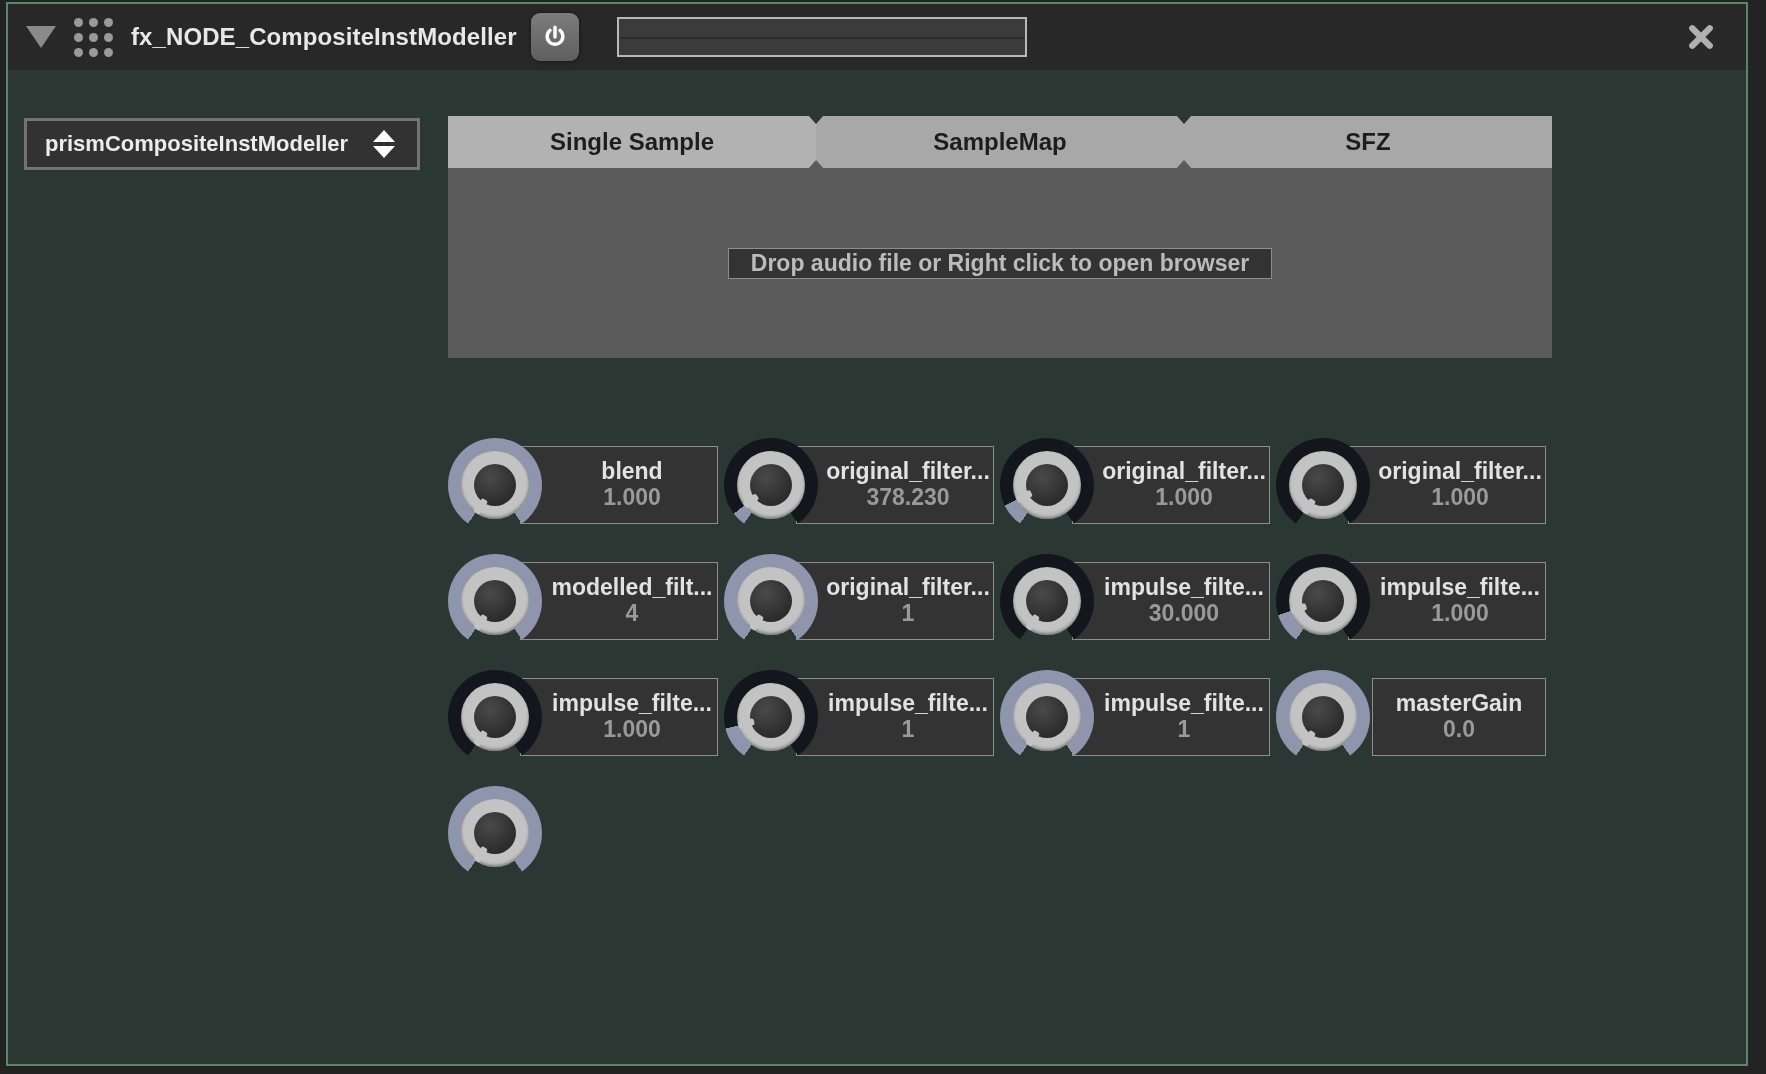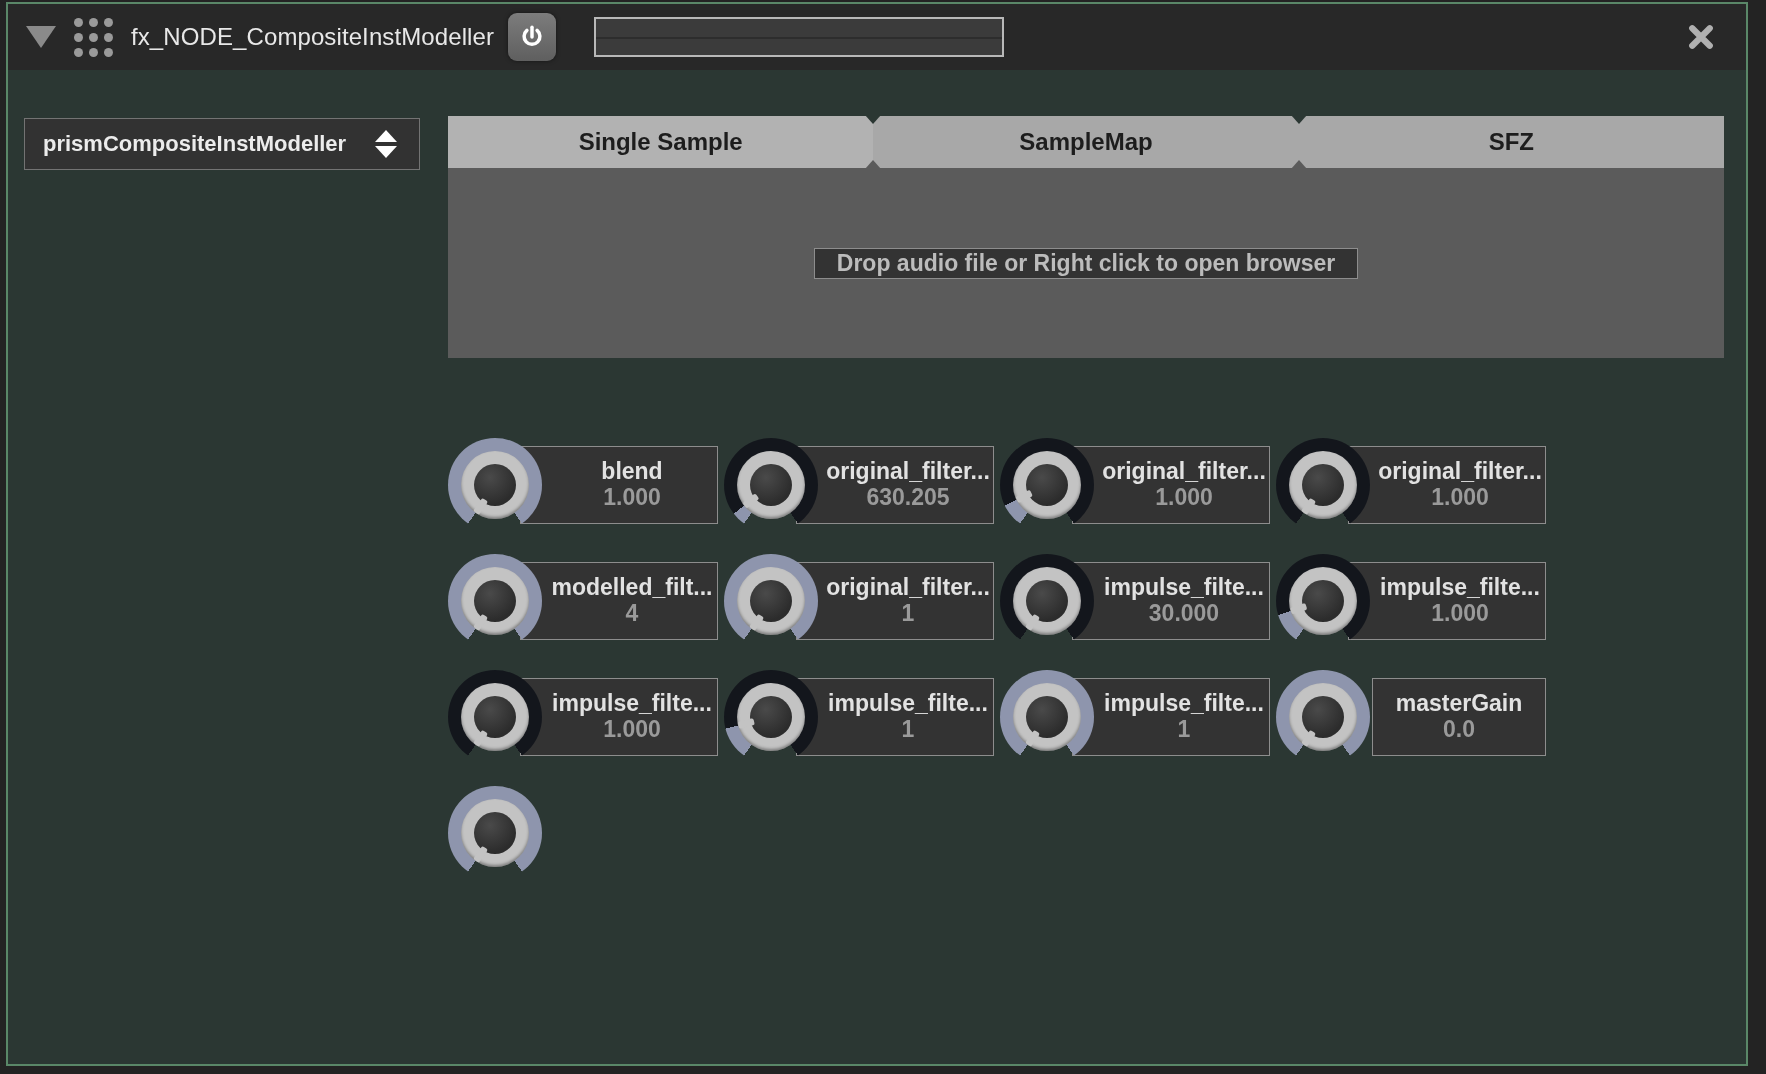--- a/index.html
+++ b/index.html
@@ -40,21 +40,21 @@
     grid-template-columns:repeat(3,9px);
     grid-template-rows:repeat(3,9px);
     gap:6px;
     cursor:move;
   }
   #drag-dots i{ display:block;width:9px;height:9px;border-radius:50%;background:#9a9a9a; }
   #node-title{
     margin-left:18px;
     color:#e8e8e8;
     font-size:24px;
-    font-weight:400;
+    font-weight:700;
     letter-spacing:.1px;
     white-space:nowrap;
   }
   #power-button{
     margin-left:14px;
     width:48px;height:48px;border-radius:9px;
     background:linear-gradient(180deg,#7c7c7c,#5f5f5f);
     display:flex;align-items:center;justify-content:center;
     cursor:pointer;
     box-shadow:0 0 4px rgba(0,0,0,.5);
@@ -82,39 +82,39 @@
   #body-area{
     position:absolute; left:0; top:66px; right:0; bottom:0;
     background:#2b3733;
   }
 
   
   #preset-select{
     position:absolute; left:16px; top:48px;
     width:396px; height:52px;
     background:#323232;
-    border:1px solid #737373;
+    border:3px solid #737373;
     display:flex;align-items:center;
     cursor:pointer;
   }
   #preset-label{
     color:#ececec;font-size:22px;font-weight:600;
     margin-left:18px;white-space:nowrap;overflow:hidden;
   }
   #preset-arrows{
     margin-left:auto;margin-right:22px;
     display:flex;flex-direction:column;gap:4px;
   }
   #preset-arrows .up{width:0;height:0;border-left:11px solid transparent;border-right:11px solid transparent;border-bottom:12px solid #fff;}
   #preset-arrows .down{width:0;height:0;border-left:11px solid transparent;border-right:11px solid transparent;border-top:12px solid #fff;}
 
   
   #sampler-panel{
     position:absolute; left:440px; top:46px;
-    width:1276px; height:242px;
+    width:1104px; height:242px;
   }
   #tab-bar{
     display:flex; height:52px;
     background:#a8a8a8;
     position:relative;
   }
   .tab{
     flex:1;
     display:flex;align-items:center;justify-content:center;
     color:#1d1d1d; font-size:24px; font-weight:700;
@@ -287,21 +287,21 @@
         </div>
         <div class="knob-cell">
           <div class="knob">
             <div class="ring" style="background: conic-gradient(from 180deg, transparent 0deg, transparent 35deg, rgb(142, 149, 173) 35deg, rgb(142, 149, 173) 52.4deg, rgb(19, 22, 28) 52.4deg, rgb(19, 22, 28) 325deg, transparent 325deg, transparent 360deg);"></div>
             <div class="body"></div>
             <div class="face"></div>
             <div class="pointer" style="transform: rotate(-127.6deg);"></div>
           </div>
           <div class="value-box name-right">
             <div class="param-name">original_filter...</div>
-            <div class="param-value">630.205</div>
+            <div class="param-value">378.230</div>
           </div>
         </div>
         <div class="knob-cell">
           <div class="knob">
             <div class="ring" style="background: conic-gradient(from 180deg, transparent 0deg, transparent 35deg, rgb(142, 149, 173) 35deg, rgb(142, 149, 173) 64deg, rgb(19, 22, 28) 64deg, rgb(19, 22, 28) 325deg, transparent 325deg, transparent 360deg);"></div>
             <div class="body"></div>
             <div class="face"></div>
             <div class="pointer" style="transform: rotate(-116deg);"></div>
           </div>
           <div class="value-box name-right">

